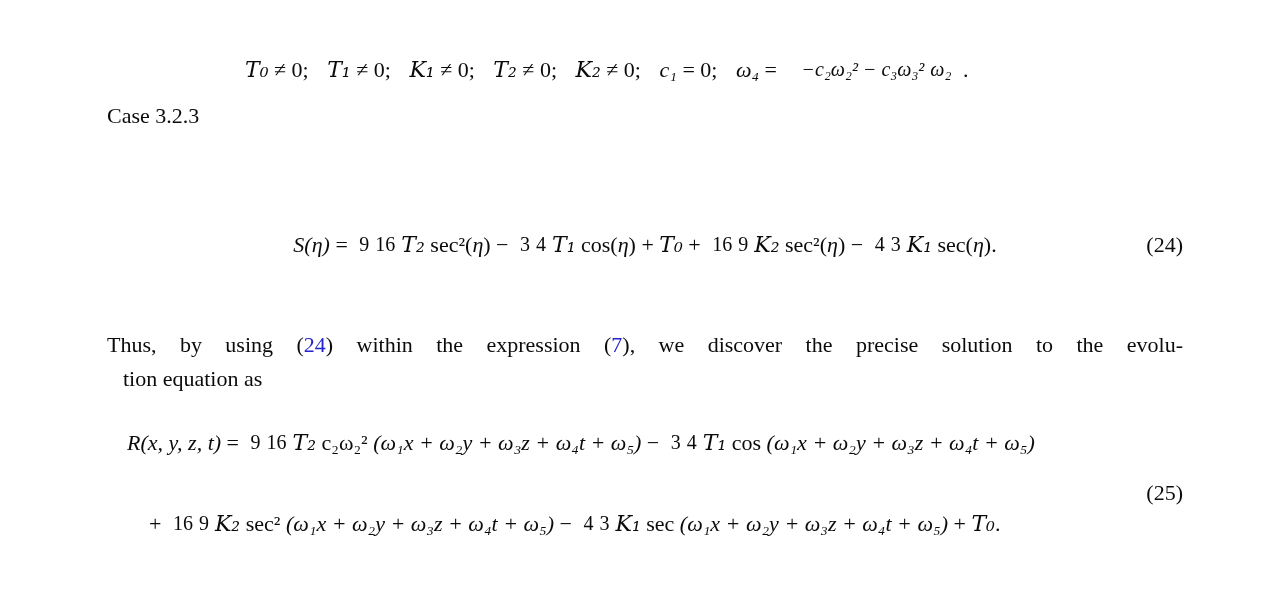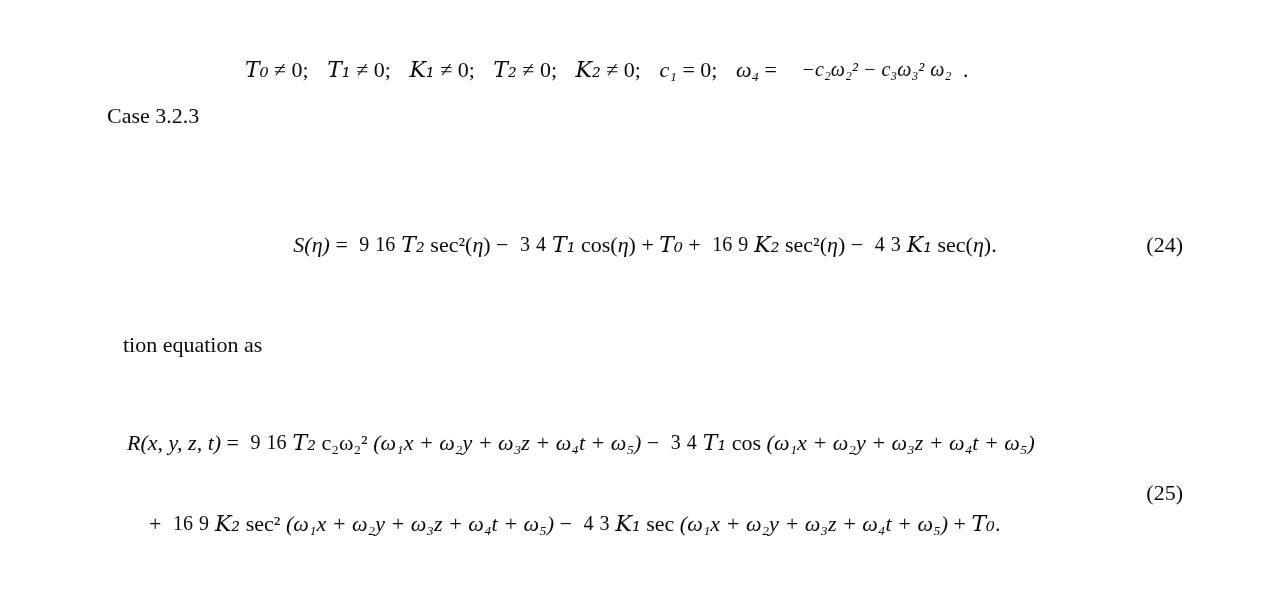--- a/index.html
+++ b/index.html
@@ -80,20 +80,21 @@
         </span><span class="cal">K₂</span><span class="mr"> sec²(</span><span class="mi">η</span><span class="mr">) − </span><span class="frac">
           <span class="fnum mr">4</span>
           <span class="fbar"></span>
           <span class="fden mr">3</span>
         </span><span class="cal">K₁</span><span class="mr"> sec(</span><span class="mi">η</span><span class="mr">).</span>
     </span>
     <span class="eq-label">(24)</span>
   </div>
 
   <div class="para2">
+    <span class="p2l1"><span>Thus, by using (</span><span class="ref">24</span><span>) within the expression (</span><span class="ref">7</span><span>), we discover the precise solution to the evolu-</span></span>
     <span class="p2l2">tion equation as</span>
   </div>
 
   <div class="eq-block eq25">
     <div class="eq25-l1">
       <span class="eq-line">
         <span class="mi">R(x, y, z, t)</span><span class="mr"> = </span><span class="frac">
             <span class="fnum mr">9</span>
             <span class="fbar"></span>
             <span class="fden mr">16</span>

